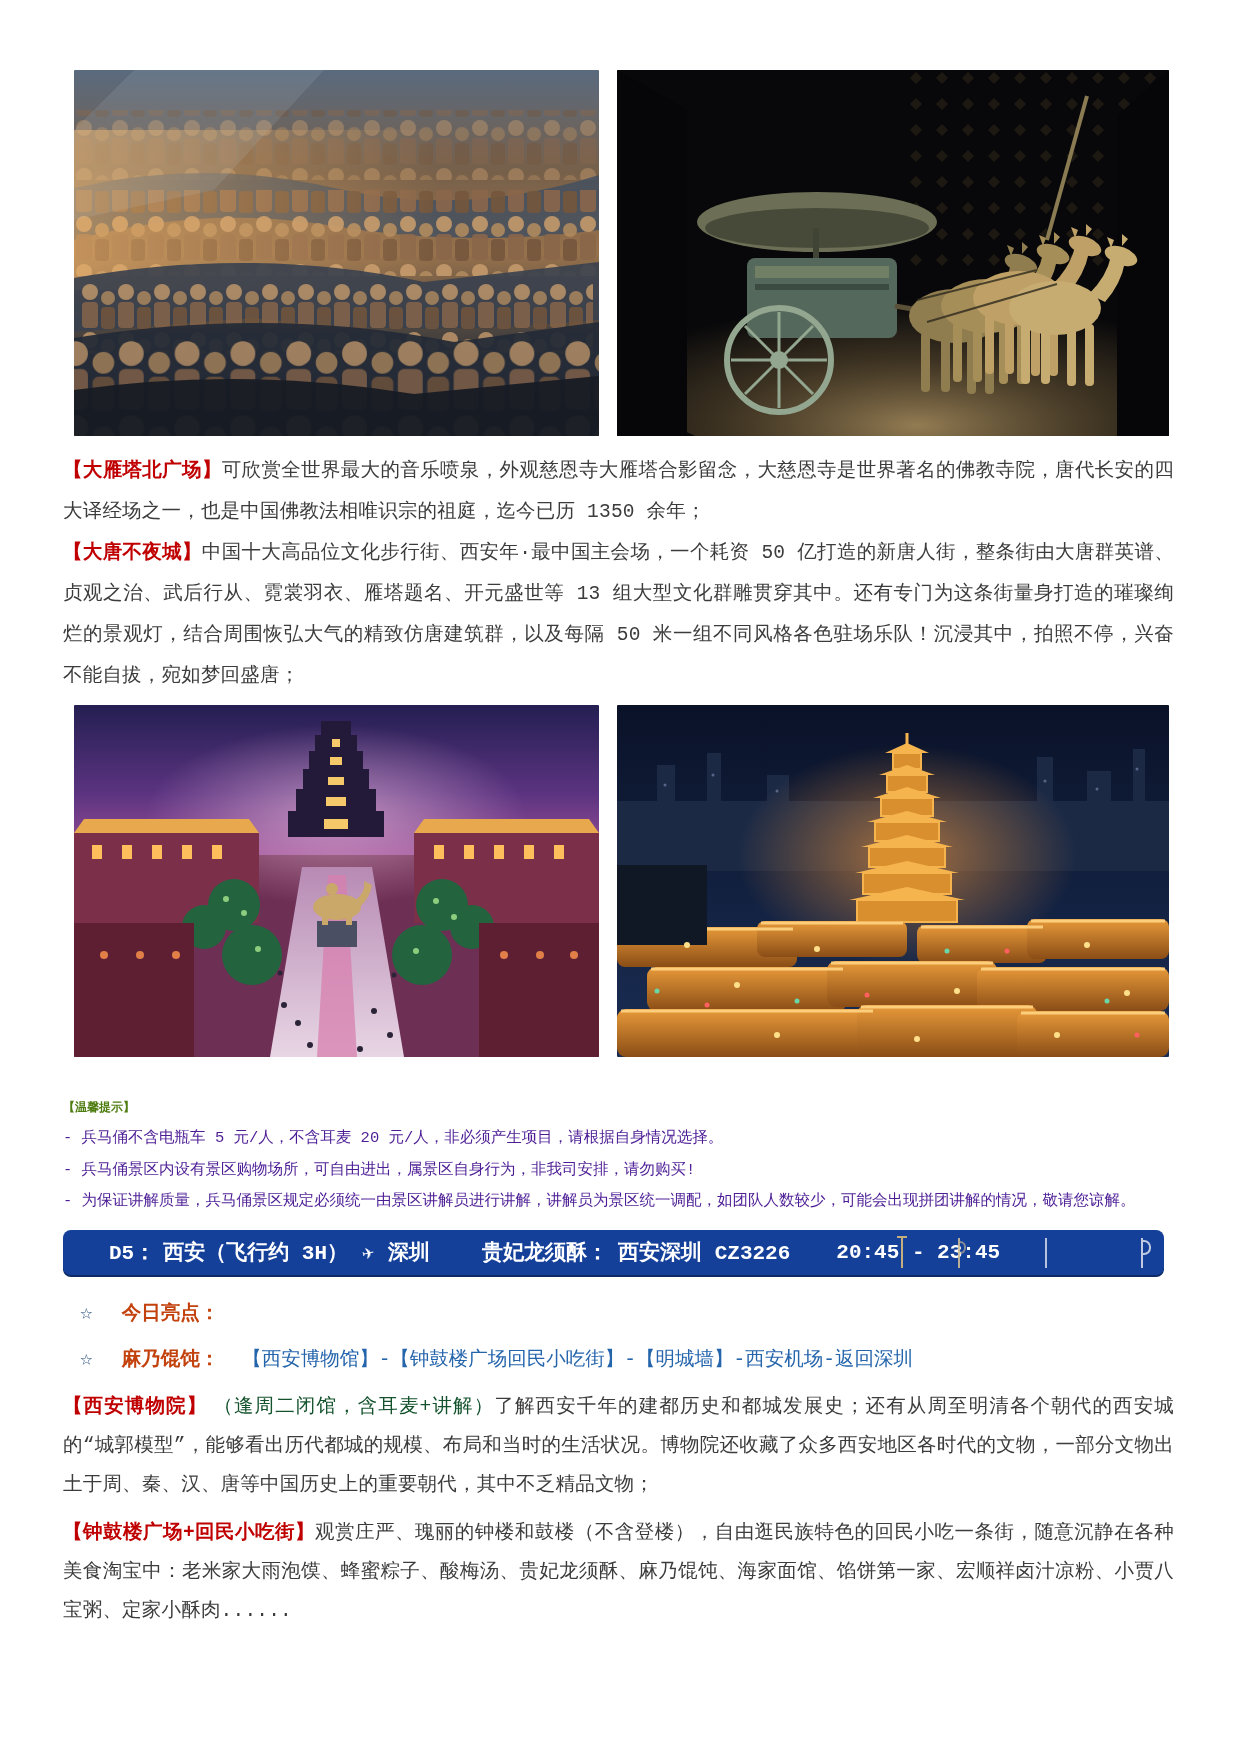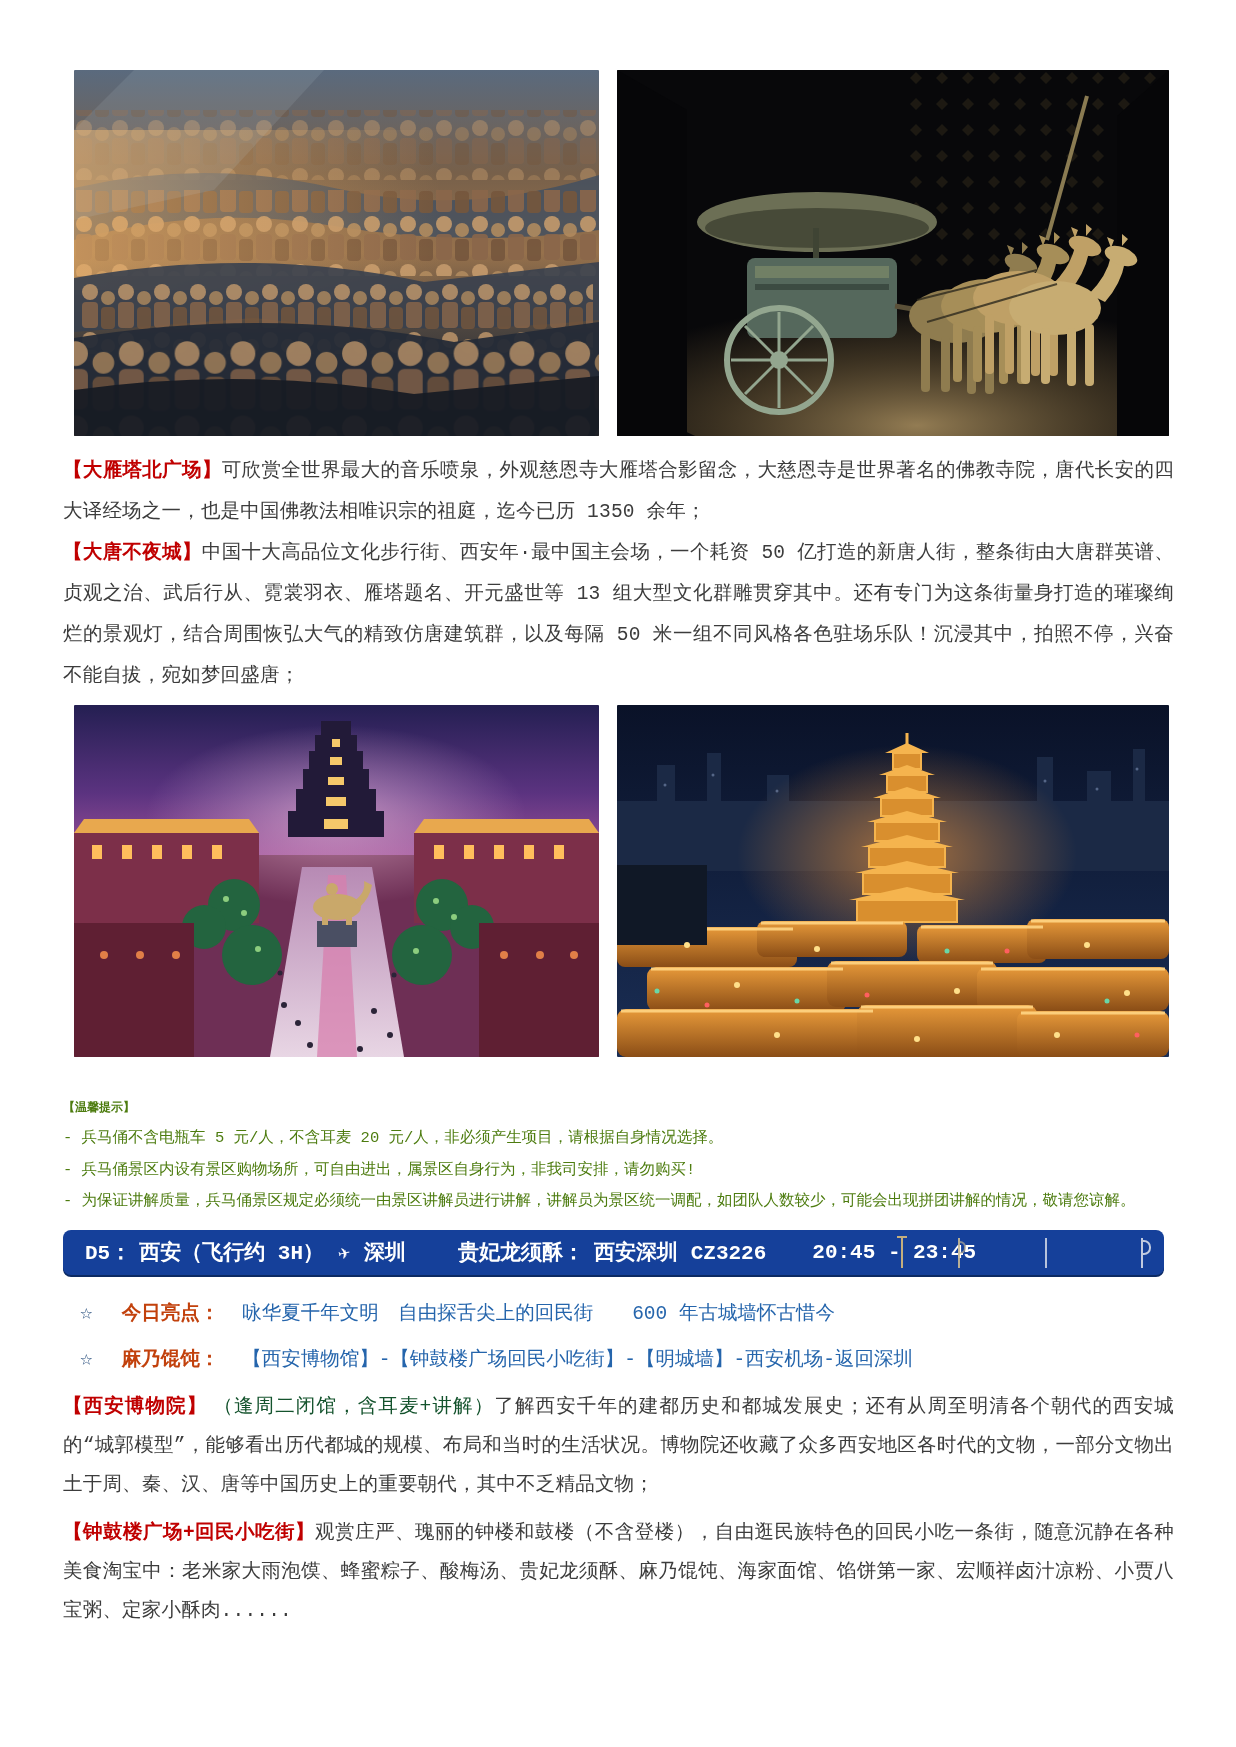--- a/index.html
+++ b/index.html
@@ -12,26 +12,26 @@
   .row2{margin-top:8px;}
   .photo{display:block;border-radius:1px;}
 
   .text-block{margin:15px 62px 0 63px;}
   .para{font-size:19.5px;line-height:41px;text-align:justify;color:#3C3C3C;letter-spacing:0.2px;}
   .hdr{color:#C00000;font-weight:bold;}
   .note{color:#14532d;margin-left:6px;}
 
   .tips{margin:6px 62px 0 63px;}
   .tips-hdr{font-size:12px;font-weight:bold;color:#4d7c0f;line-height:30px;margin-top:36px;}
-  .tip{font-size:15.5px;line-height:31.5px;color:#4d7c0f;text-align:justify;}
+  .tip{font-size:15.5px;line-height:31.5px;color:#4c1d95;text-align:justify;}
 
   .banner{
     margin:12px 72px 0 63px;height:45px;border-radius:8px;background:#15409A;
     box-shadow:0 2px 0 #0C2A63;display:flex;align-items:center;position:relative;
-    color:#ffffff;font-weight:bold;font-size:21px;padding-left:22px;white-space:nowrap;
+    color:#ffffff;font-weight:bold;font-size:21px;padding-left:46px;white-space:nowrap;
   }
   .b-day{margin-right:8px;}
   .b-plane{font-weight:normal;font-size:20px;margin:0 14px;transform:rotate(-12deg);display:inline-block;}
   .b-gap1{width:52px;}
   .b-gap2{width:46px;}
   .b-finfo{margin-left:10px;}
   .art{position:absolute;top:8px;}
   .art-ibeam{left:838px;width:2px;height:30px;background:#C4AE7E;}
   .art-ibeam::before{content:"";position:absolute;left:-4px;top:-2px;width:10px;height:2px;background:#C4AE7E;}
   .art-b{left:895px;width:2px;height:30px;background:#C9BB95;opacity:.9;}
@@ -382,21 +382,20 @@
     <span class="b-time">20:45 - 23:45</span>
     <span class="art art-ibeam"></span>
     <span class="art art-b"></span>
     <span class="art art-bar"></span>
     <span class="art art-p"></span>
   </div>
 
   <div class="star-row">
     <span class="star">☆</span>
     <span class="slabel">今日亮点：</span>
-    <span class="stext">咏华夏千年文明　自由探舌尖上的回民街　　600 年古城墙怀古惜今</span>
   </div>
   <div class="star-row second">
     <span class="star">☆</span>
     <span class="slabel">麻乃馄饨：</span>
     <span class="stext">【西安博物馆】-【钟鼓楼广场回民小吃街】-【明城墙】-西安机场-返回深圳</span>
   </div>
 
   <div class="para2"><span class="hdr">【西安博物院】</span><span class="note">（逢周二闭馆，含耳麦+讲解）</span><span>了解西安千年的建都历史和都城发展史；还有从周至明清各个朝代的西安城的“城郭模型”，能够看出历代都城的规模、布局和当时的生活状况。博物院还收藏了众多西安地区各时代的文物，一部分文物出土于周、秦、汉、唐等中国历史上的重要朝代，其中不乏精品文物；</span></div>
 
   <div class="para2 bell"><span class="hdr">【钟鼓楼广场+回民小吃街】</span><span>观赏庄严、瑰丽的钟楼和鼓楼（不含登楼），自由逛民族特色的回民小吃一条街，随意沉静在各种美食淘宝中：老米家大雨泡馍、蜂蜜粽子、酸梅汤、贵妃龙须酥、麻乃馄饨、海家面馆、馅饼第一家、宏顺祥卤汁凉粉、小贾八宝粥、定家小酥肉......</span></div>

